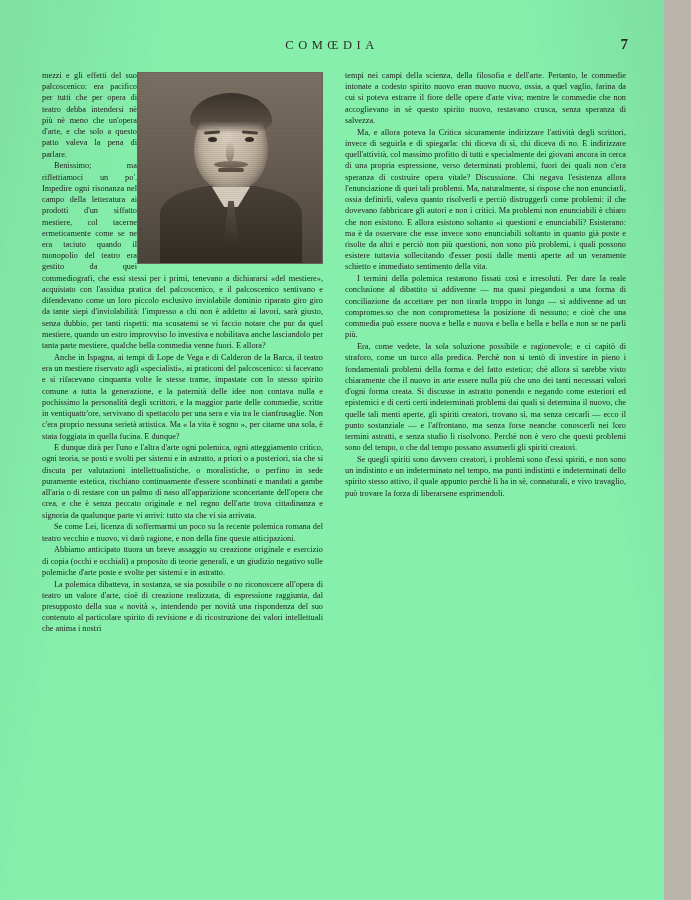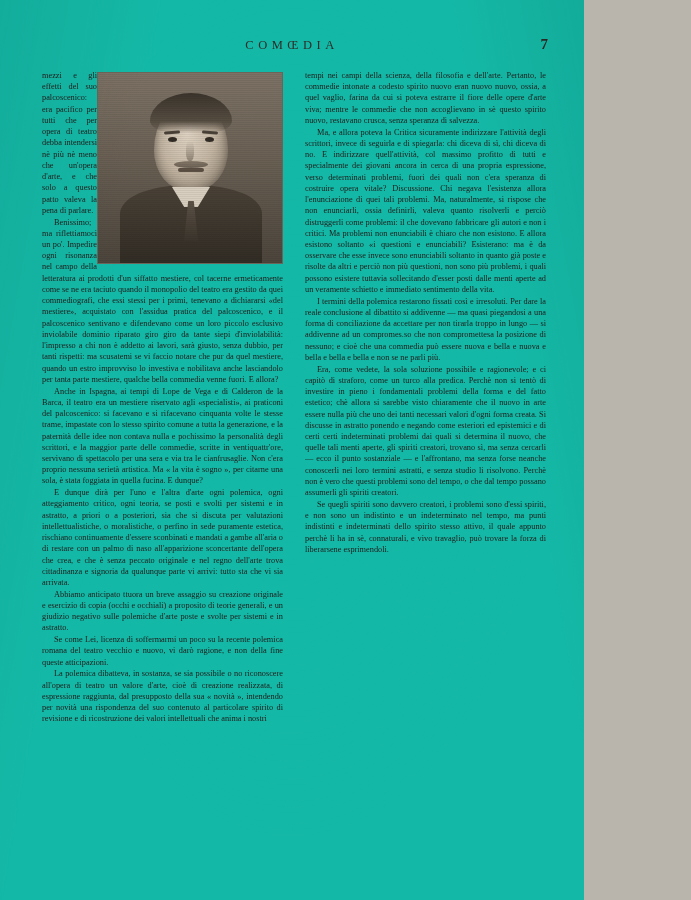--- a/index.html
+++ b/index.html
@@ -5,23 +5,23 @@
   html, body {
     margin: 0;
     padding: 0;
     background: #b9b5ad;
   }
   body {
     font-family: "Liberation Serif", serif;
   }
   .page {
     position: relative;
-    width: 584px;
+    width: 664px;
     height: 900px;
-    background: #14b8a6;
+    background: #86efac;
     overflow: hidden;
   }
   
   .page::before {
     content: "";
     position: absolute;
     inset: 0;
     pointer-events: none;
     background:
       radial-gradient(ellipse at 50% 45%, rgba(255,255,255,0.30) 0%, rgba(255,255,255,0) 62%),
@@ -256,22 +256,22 @@
           <div class="collar"></div>
           <div class="tie"></div>
           <div class="grain"></div>
         </div>
       </div>
 
       <p class="noindent">mezzi e gli effetti del suo palcoscenico: era pacifico per tutti che per opera di teatro debba intendersi nè più nè meno che un'opera d'arte, e che solo a questo patto valeva la pena di parlare.</p>
       <p>Benissimo; ma riflettiamoci un po'. Impedire ogni risonanza nel campo della letteratura ai prodotti d'un siffatto mestiere, col tacerne ermeticamente come se ne era taciuto quando il monopolio del teatro era gestito da quei commediografi, che essi stessi per i primi, tenevano a dichiararsi «del mestiere», acquistato con l'assidua pratica del palcoscenico, e il palcoscenico sentivano e difendevano come un loro piccolo esclusivo inviolabile dominio riparato giro giro da tante siepi d'inviolabilità: l'impresso a chi non è addetto ai lavori, sarà giusto, senza dubbio, per tanti rispetti: ma scusatemi se vi faccio notare che pur da quel mestiere, quando un estro improvviso lo investiva e nobilitava anche lasciandolo per tanta parte mestiere, qualche bella commedia venne fuori. E allora?</p>
       <p>Anche in Ispagna, ai tempi di Lope de Vega e di Calderon de la Barca, il teatro era un mestiere riservato agli «specialisti», ai praticoni del palcoscenico: si facevano e si rifacevano cinquanta volte le stesse trame, impastate con lo stesso spirito comune a tutta la generazione, e la paternità delle idee non contava nulla e pochissimo la personalità degli scrittori, e la maggior parte delle commedie, scritte in ventiquattr'ore, servivano di spettacolo per una sera e via tra le cianfrusaglie. Non c'era proprio nessuna serietà artistica. Ma « la vita è sogno », per citarne una sola, è stata foggiata in quella fucina. E dunque?</p>
       <p>E dunque dirà per l'uno e l'altra d'arte ogni polemica, ogni atteggiamento critico, ogni teoria, se posti e svolti per sistemi e in astratto, a priori o a posteriori, sia che si discuta per valutazioni intellettualistiche, o moralistiche, o perfino in sede puramente estetica, rischiano continuamente d'essere sconbinati e mandati a gambe all'aria o di restare con un palmo di naso all'apparizione sconcertante dell'opera che crea, e che è senza peccato originale e nel regno dell'arte trova cittadinanza e signoria da qualunque parte vi arrivi: tutto sta che vi sia arrivata.</p>
+      <p>Se come Lei, licenza di soffermarmi un poco su la recente polemica romana del teatro vecchio e nuovo, vi darò ragione, e non della fine queste atticipazioni.</p>
       <p>Abbiamo anticipato ttuora un breve assaggio su creazione originale e esercizio di copia (occhi e occhiali) a proposito di teorie generali, e un giudizio negativo sulle polemiche d'arte poste e svolte per sistemi e in astratto.</p>
-      <p>Se come Lei, licenza di soffermarmi un poco su la recente polemica romana del teatro vecchio e nuovo, vi darò ragione, e non della fine queste atticipazioni.</p>
       <p>La polemica dibatteva, in sostanza, se sia possibile o no riconoscere all'opera di teatro un valore d'arte, cioè di creazione realizzata, di espressione raggiunta, dal presupposto della sua « novità », intendendo per novità una rispondenza del suo contenuto al particolare spirito di revisione e di ricostruzione dei valori intellettuali che anima i nostri</p>
     </div>
 
     <div class="col">
       <p class="noindent">tempi nei campi della scienza, della filosofia e dell'arte. Pertanto, le commedie intonate a codesto spirito nuovo eran nuovo nuovo, ossia, a quel vaglio, farina da cui si poteva estrarre il fiore delle opere d'arte viva; mentre le commedie che non accoglievano in sè questo spirito nuovo, restavano crusca, senza speranza di salvezza.</p>
       <p>Ma, e allora poteva la Critica sicuramente indirizzare l'attività degli scrittori, invece di seguirla e di spiegarla: chi diceva di sì, chi diceva di no. E indirizzare quell'attività, col massimo profitto di tutti e specialmente dei giovani ancora in cerca di una propria espressione, verso determinati problemi, fuori dei quali non c'era speranza di costruire opera vitale? Discussione. Chi negava l'esistenza allora l'enunciazione di quei tali problemi. Ma, naturalmente, si rispose che non enunciarli, ossia definirli, valeva quanto risolverli e perciò distruggerli come problemi: il che dovevano fabbricare gli autori e non i critici. Ma problemi non enunciabili è chiaro che non esistono. E allora esistono soltanto «i questioni e enunciabili? Esisterano: ma è da osservare che esse invece sono enunciabili soltanto in quanto già poste e risolte da altri e perciò non più questioni, non sono più problemi, i quali possono esistere tuttavia sollecitando d'esser posti dalle menti aperte ad un veramente schietto e immediato sentimento della vita.</p>
       <p>I termini della polemica restarono fissati così e irresoluti. Per dare la reale conclusione al dibattito si addivenne — ma quasi piegandosi a una forma di conciliazione da accettare per non tirarla troppo in lungo — si addivenne ad un compromes.so che non compromettesa la posizione di nessuno; e cioè che una commedia può essere nuova e bella e nuova e bella e bella e bella e non se ne parli più.</p>
       <p>Era, come vedete, la sola soluzione possibile e ragionevole; e ci capitò di straforo, come un turco alla predica. Perchè non si tentò di investire in pieno i fondamentali problemi della forma e del fatto estetico; chè allora si sarebbe visto chiaramente che il nuovo in arte essere nulla più che uno dei tanti necessari valori d'ogni forma creata. Si discusse in astratto ponendo e negando come esteriori ed epistemici e di certi certi indeterminati problemi dai quali si determina il nuovo, che quelle tali menti aperte, gli spiriti creatori, trovano sì, ma senza cercarli — ecco il punto sostanziale — e l'affrontano, ma senza forse neanche conoscerli nei loro termini astratti, e senza studio li risolvono. Perchè non è vero che questi problemi sono del tempo, o che dal tempo possano assumerli gli spiriti creatori.</p>
       <p>Se quegli spiriti sono davvero creatori, i problemi sono d'essi spiriti, e non sono un indistinto e un indeterminato nel tempo, ma punti indistinti e indeterminati dello spirito stesso attivo, il quale appunto perchè li ha in sè, connaturali, e vivo travaglio, può trovare la forza di liberarsene esprimendoli.</p>
     </div>

